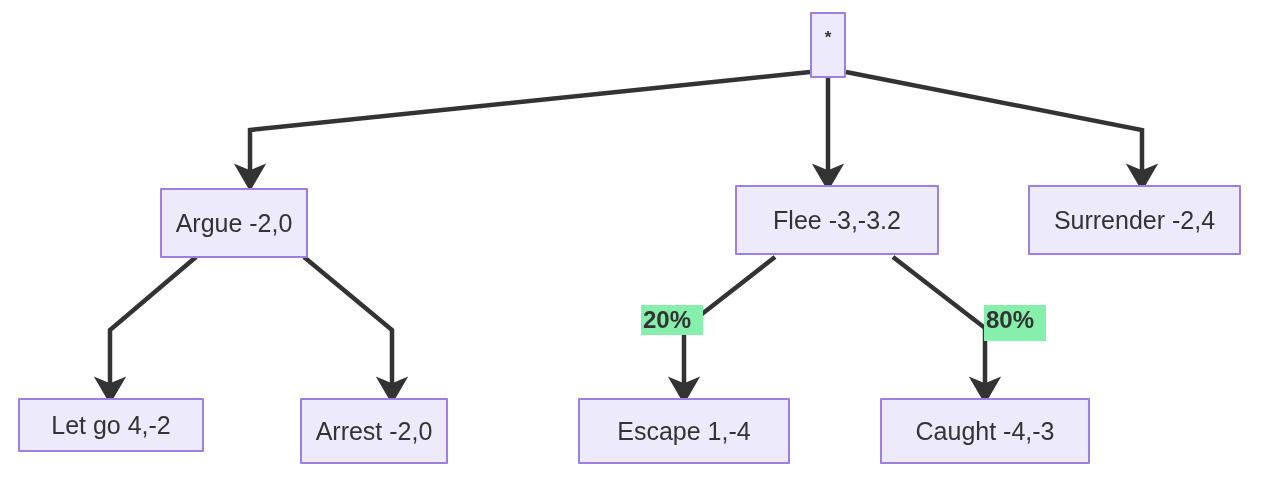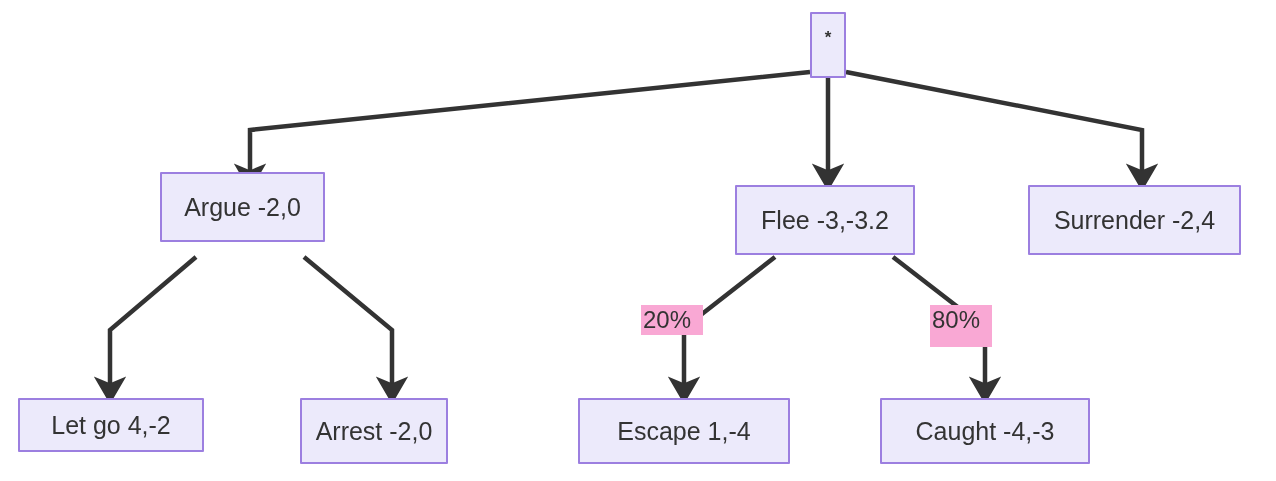--- a/index.html
+++ b/index.html
@@ -40,31 +40,32 @@
     z-index: 2;
   }
   .node-root {
     font-size: 17px;
     font-weight: bold;
     align-items: flex-start;
     padding-top: 14px;
   }
   .edge-label {
     position: absolute;
-    background: #f9a8d4;
+    background: #86efac;
     color: #333333;
     font-size: 24px;
     font-family: "Liberation Sans", sans-serif;
     line-height: 30px;
     height: 30px;
     padding: 0 2px;
     white-space: nowrap;
     overflow: hidden;
     z-index: 3;
     box-sizing: border-box;
+    font-weight: bold;
   }
 </style>
 </head>
 <body>
 
 <div id="diagram-root">
 
   <svg id="edge-layer" viewBox="0 0 1276 481" xmlns="http://www.w3.org/2000/svg">
     <defs>
       <marker id="arrowhead" markerWidth="8" markerHeight="8" refX="3.2" refY="4" orient="auto" markerUnits="strokeWidth">
@@ -77,26 +78,26 @@
         <path d="M 846,72 L 1142,130 L 1142,176" fill="none" stroke="#333333" stroke-width="4.5" stroke-linejoin="miter" stroke-linecap="butt" marker-end="url(#arrowhead)"></path>
         <path d="M 196,257 L 110,330 L 110,389" fill="none" stroke="#333333" stroke-width="4.5" stroke-linejoin="miter" stroke-linecap="butt" marker-end="url(#arrowhead)"></path>
         <path d="M 304,257 L 392,330 L 392,389" fill="none" stroke="#333333" stroke-width="4.5" stroke-linejoin="miter" stroke-linecap="butt" marker-end="url(#arrowhead)"></path>
         <path d="M 775,257 L 684,328 L 684,389" fill="none" stroke="#333333" stroke-width="4.5" stroke-linejoin="miter" stroke-linecap="butt" marker-end="url(#arrowhead)"></path>
         <path d="M 893,257 L 985,328 L 985,389" fill="none" stroke="#333333" stroke-width="4.5" stroke-linejoin="miter" stroke-linecap="butt" marker-end="url(#arrowhead)"></path>
       </g>
   </svg>
 
   <div id="node-layer">
       <div class="node node-root" style="left: 810px; top: 12px; width: 36px; height: 66px;">*</div>
-      <div class="node" style="left: 160px; top: 172px; width: 165px; height: 70px;">Argue -2,0</div>
-      <div class="node" style="left: 735px; top: 185px; width: 180px; height: 70px;">Flee -3,-3.2</div>
+      <div class="node" style="left: 160px; top: 188px; width: 148px; height: 70px;">Argue -2,0</div>
+      <div class="node" style="left: 735px; top: 185px; width: 204px; height: 70px;">Flee -3,-3.2</div>
       <div class="node" style="left: 1028px; top: 185px; width: 213px; height: 70px;">Surrender -2,4</div>
       <div class="node" style="left: 18px; top: 398px; width: 186px; height: 54px;">Let go 4,-2</div>
       <div class="node" style="left: 300px; top: 398px; width: 148px; height: 66px;">Arrest -2,0</div>
       <div class="node" style="left: 578px; top: 398px; width: 212px; height: 66px;">Escape 1,-4</div>
       <div class="node" style="left: 880px; top: 398px; width: 210px; height: 66px;">Caught -4,-3</div>
     </div>
   <div id="edge-label-layer">
       <div class="edge-label" style="left: 641px; top: 305px; width: 62px; height: 30px;">20%</div>
-      <div class="edge-label" style="left: 930px; top: 305px; width: 62px; height: 42px;">80%</div>
+      <div class="edge-label" style="left: 984px; top: 305px; width: 62px; height: 36px;">80%</div>
     </div>
 
 </div>
 
 </body></html>

